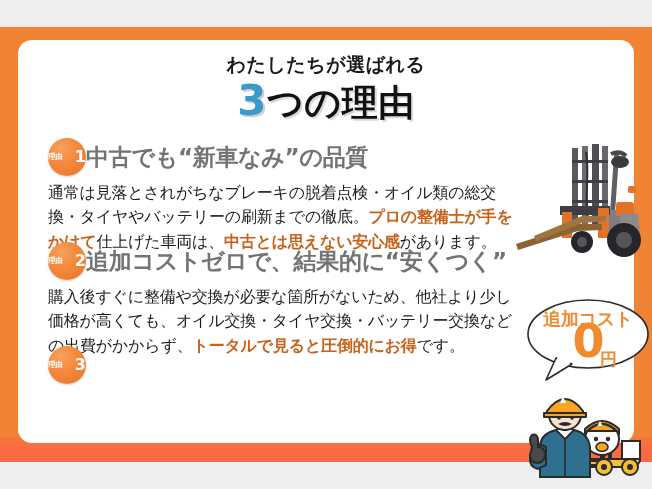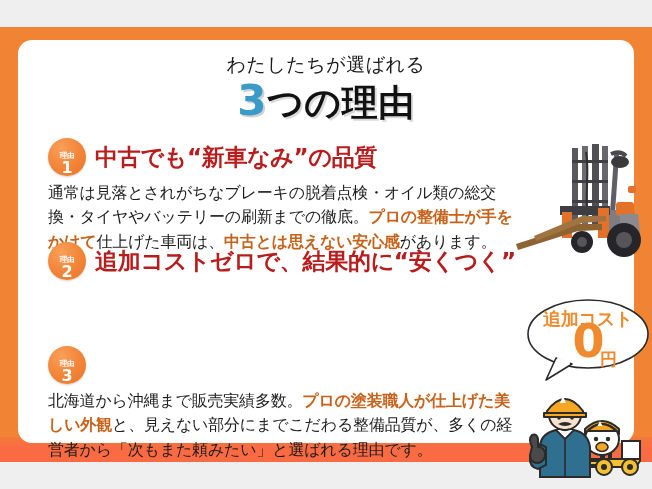--- a/index.html
+++ b/index.html
@@ -54,21 +54,21 @@
   
   .headline {
     position: absolute;
     left: 0;
     top: 14px;
     width: 616px;
     text-align: center;
   }
   .headline .lead {
     font-size: 19px;
-    font-weight: normal;
+    font-weight: bold;
     color: #1a1a1a;
     letter-spacing: 0.5px;
     line-height: 1.1;
     display: block;
   }
   .headline .main {
     display: block;
     margin-top: 4px;
     font-size: 36px;
     font-weight: bold;
@@ -99,42 +99,41 @@
     height: 38px;
   }
   .badge {
     width: 38px;
     height: 38px;
     border-radius: 50%;
     background: radial-gradient(circle at 35% 28%, #f9a05a 0%, #f3883c 45%, #ea7426 100%);
     box-shadow: 0 1px 2px rgba(0,0,0,0.18);
     color: #ffffff;
     display: flex;
-    flex-direction: column;
+    flex-direction: row;
     align-items: center;
-    justify-content: flex-end;
+    justify-content: space-between;
     flex: 0 0 38px;
     line-height: 1;
   }
   .badge-label {
     font-size: 7.5px;
     font-weight: bold;
     letter-spacing: -0.2px;
     margin-bottom: 1px;
   }
   .badge-num {
     font-size: 16px;
     font-weight: bold;
     line-height: 1;
   }
   .reason-title {
-    margin-left: 9px;
     font-size: 23px;
     font-weight: bold;
-    color: #b91c1c;
+    color: #737373;
     letter-spacing: -0.3px;
     white-space: nowrap;
   }
 
   .reason-body {
     margin-top: 5px;
     font-size: 16px;
     line-height: 1.52;
     color: #1c1c1c;
     letter-spacing: -0.2px;
@@ -229,30 +228,30 @@
   </div>
 
   <div class="reason" id="reason-2">
     <div class="reason-head">
       <div class="badge">
         <span class="badge-label">理由</span>
         <span class="badge-num">2</span>
       </div>
       <div class="reason-title">追加コストゼロで、結果的に“安くつく”</div>
     </div>
+    <div class="reason-body"><span>購入後すぐに整備や交換が必要な箇所がないため、他社より少し価格が高くても、オイル交換・タイヤ交換・バッテリー交換などの出費がかからず、</span><span class="hl">トータルで見ると圧倒的にお得</span><span>です。</span></div>
   </div>
 
   <div class="reason" id="reason-3">
     <div class="reason-head">
       <div class="badge">
         <span class="badge-label">理由</span>
         <span class="badge-num">3</span>
       </div>
     </div>
-    <div class="reason-body"><span>北海道から沖縄まで販売実績多数。</span><span class="hl">プロの塗装職人が仕上げた美しい外観</span><span>と、見えない部分にまでこだわる整備品質が、多くの経営者から「次もまた頼みたい」と選ばれる理由です。</span></div>
   </div>
 
   <div class="forklift-photo">
     <svg viewBox="0 0 126 128" width="126" height="128">
 
       <rect x="56" y="8" width="6" height="78" fill="#5a5a5e"></rect>
       <rect x="66" y="6" width="6" height="80" fill="#6b6b70"></rect>
       <rect x="76" y="4" width="7" height="84" fill="#4f4f54"></rect>
       <rect x="86" y="6" width="6" height="80" fill="#66666b"></rect>
 

